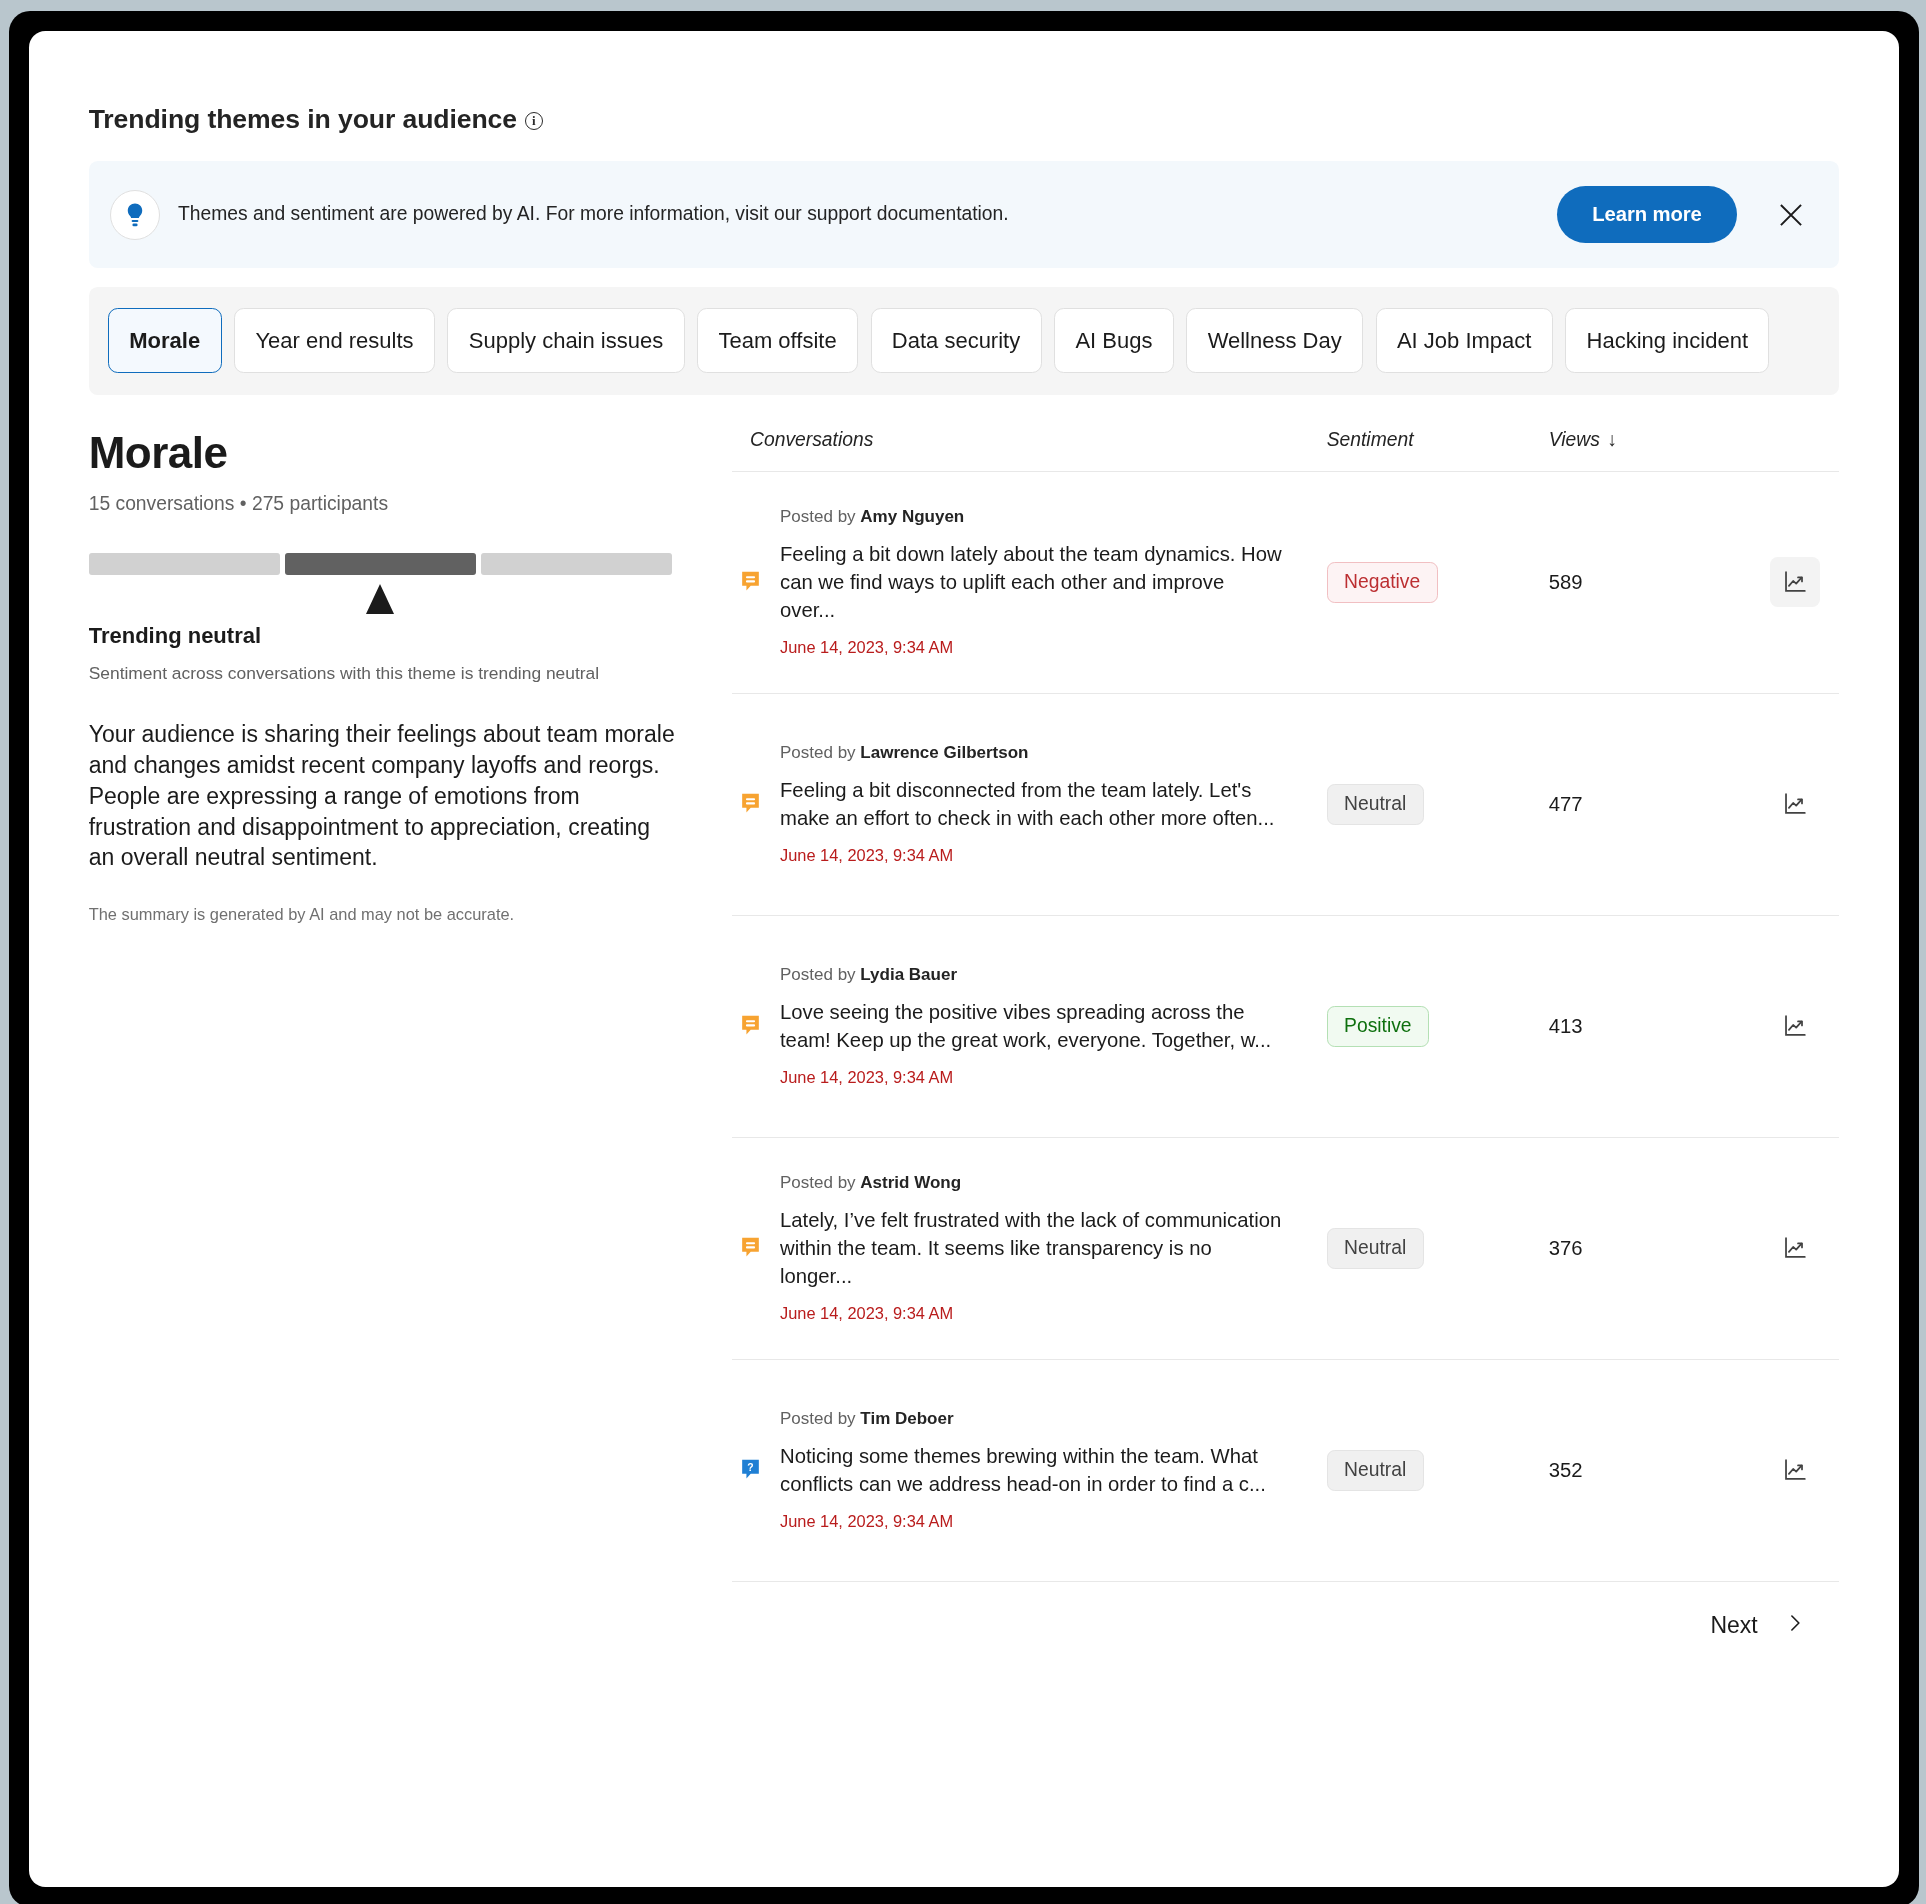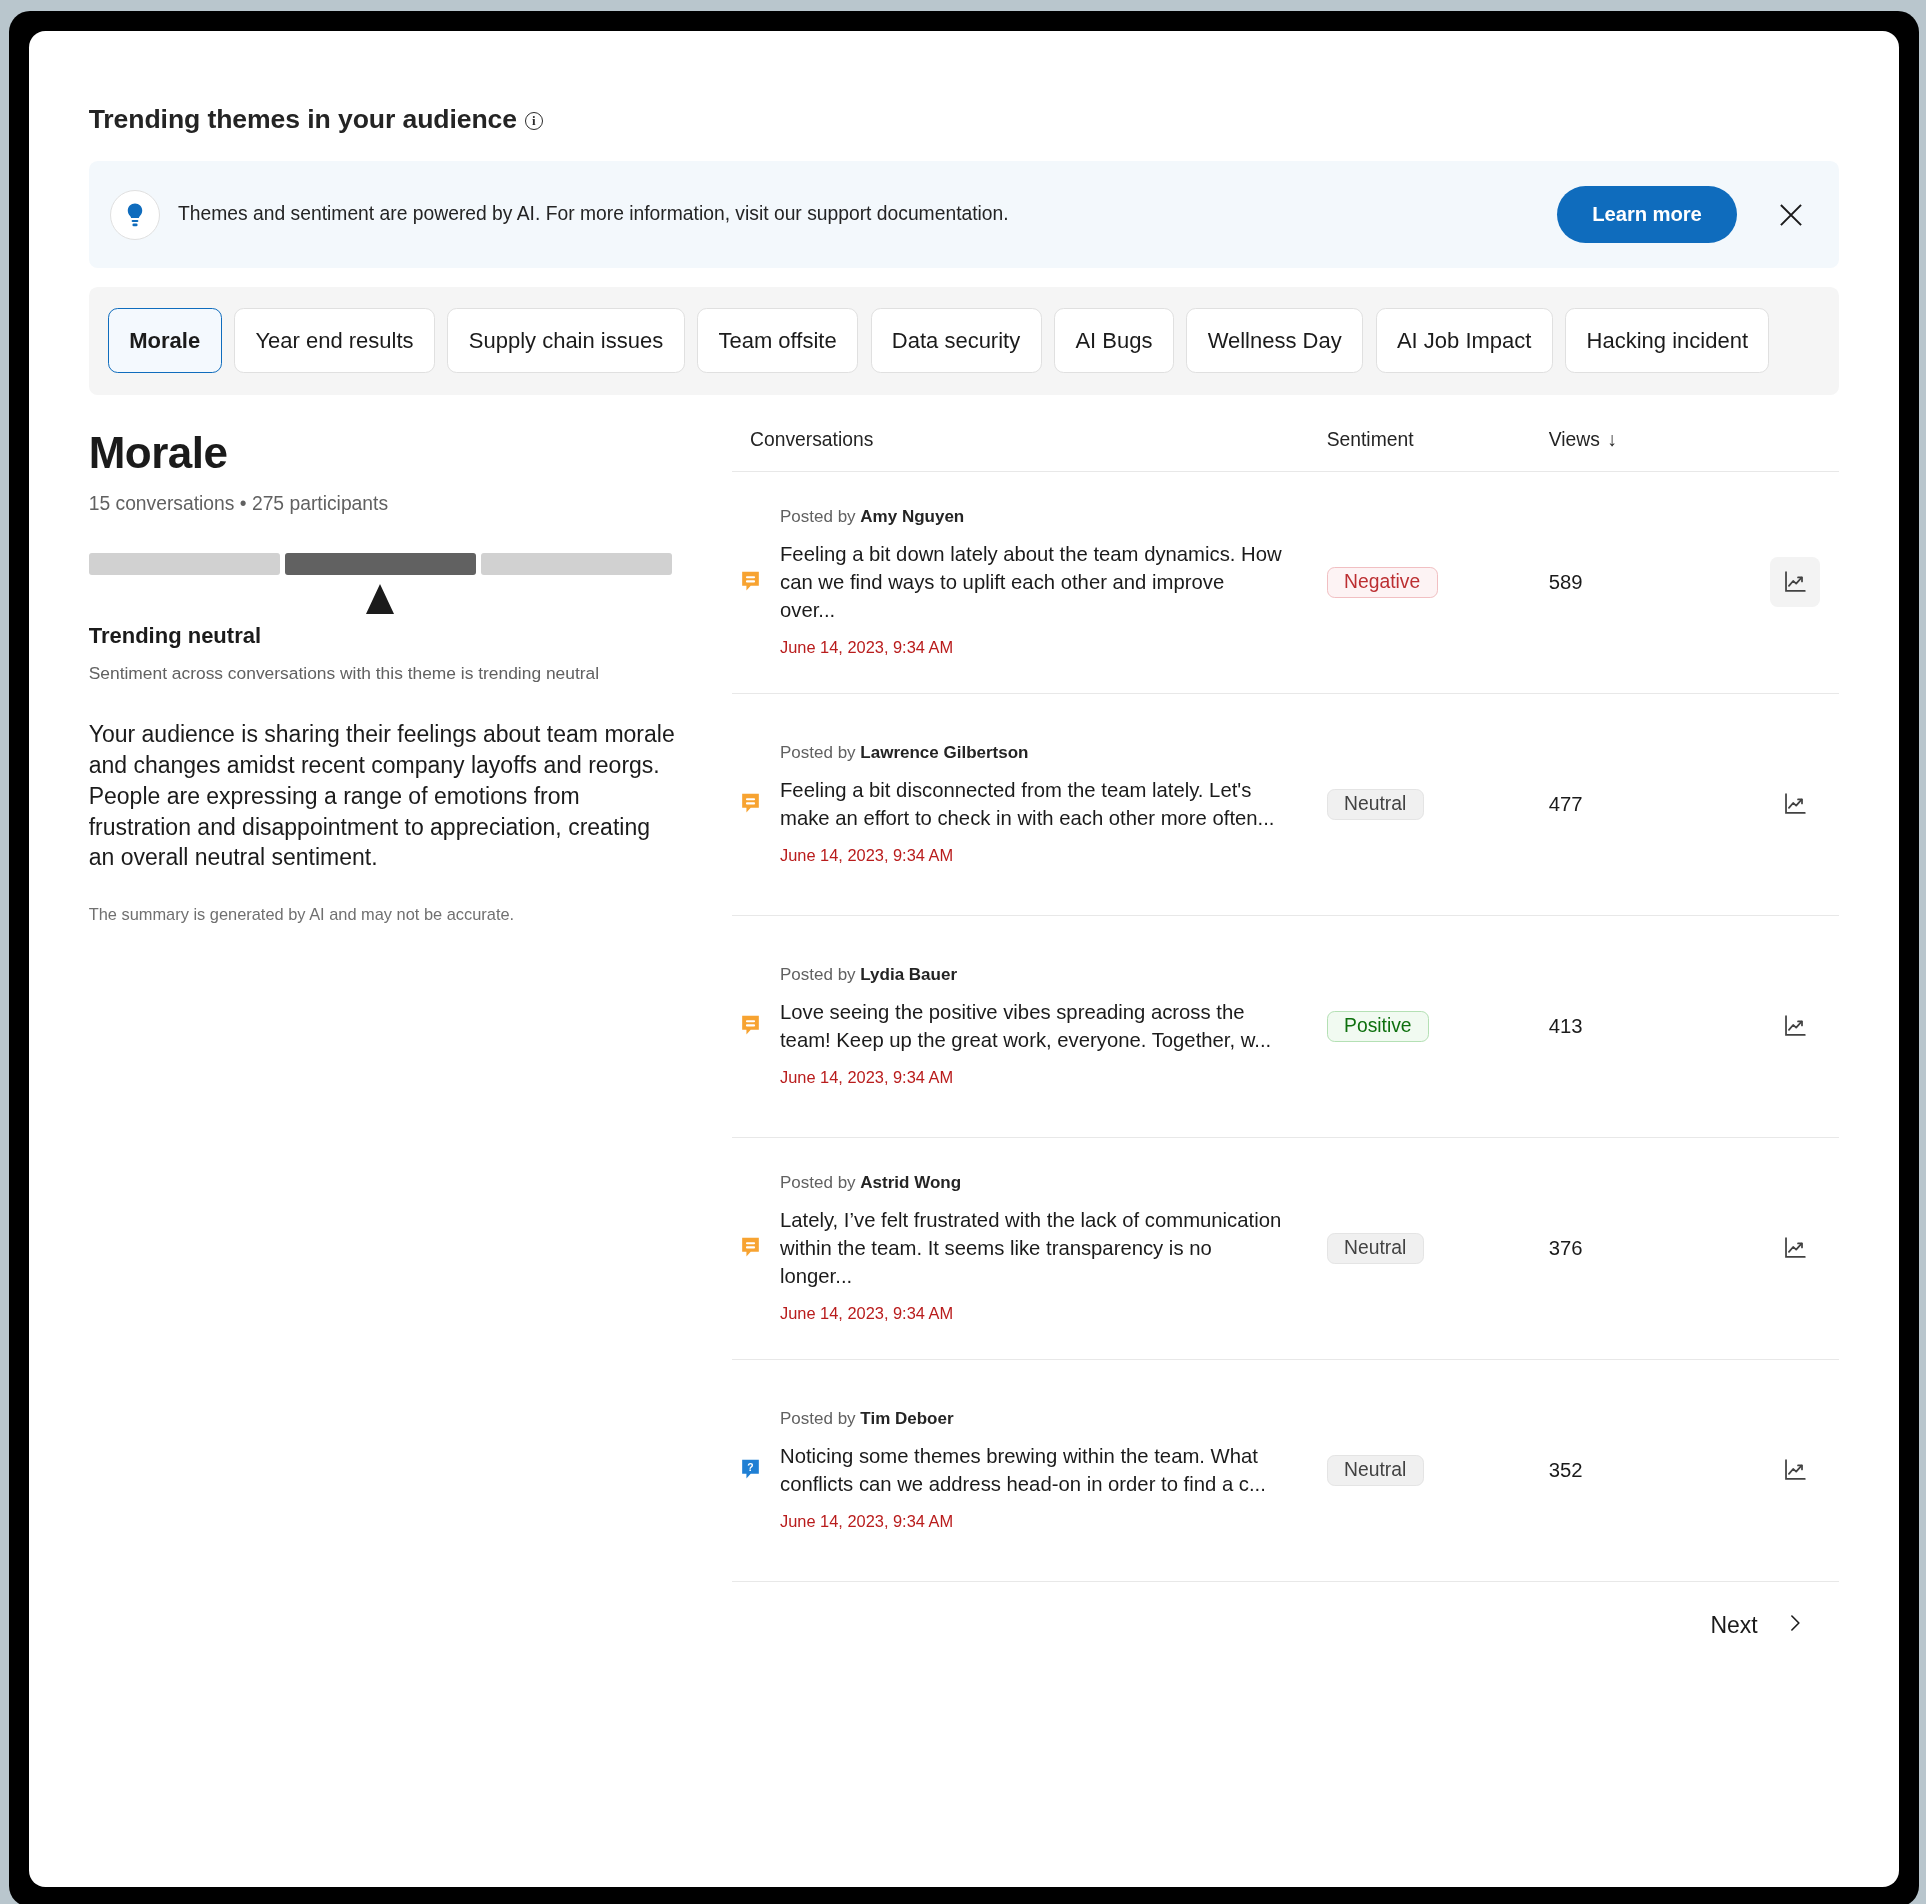--- a/index.html
+++ b/index.html
@@ -244,20 +244,21 @@
     cursor: pointer;
   }
 
   
   .right { flex: 1 1 auto; min-width: 0; }
   .tbl-head {
     display: flex;
     align-items: flex-end;
     padding: 0 0 19.3px 0;
     border-bottom: 1.5px solid #e8e8e8;
+    font-style: italic;
   }
   .col-conv { flex: 1 1 auto; font-size: 19.3px; color: #242424; padding-left: 18.4px; }
   .col-sent { width: 222px; flex: 0 0 auto; font-size: 19.3px; color: #242424; }
   .col-views {
     width: 203px; flex: 0 0 auto;
     font-size: 19.3px; color: #242424;
     display: flex; align-items: center; gap: 7.7px;
     cursor: pointer;
   }
   .col-act { width: 87px; flex: 0 0 auto; }
@@ -293,21 +294,21 @@
   .timestamp {
     font-size: 16.4px;
     color: #b91c1c;
     margin-top: 14.5px;
   }
   .row-sent { width: 222px; flex: 0 0 auto; }
   .badge {
     display: inline-flex;
     align-items: center;
     justify-content: center;
-    height: 31px;
+    height: 41px;
     padding: 0 16.4px;
     border-radius: 7.7px;
     font-size: 19.3px;
     border: 1.5px solid transparent;
   }
   .badge.negative { color: #bc2f32; background: #fdf3f4; border-color: #f1bfc2; }
   .badge.neutral  { color: #424242; background: #f0f0f0; border-color: #e4e4e4; }
   .badge.positive { color: #0e700e; background: #f1faf1; border-color: #b4e0b4; }
   .row-views {
     width: 203px; flex: 0 0 auto;

